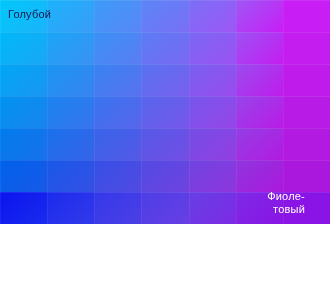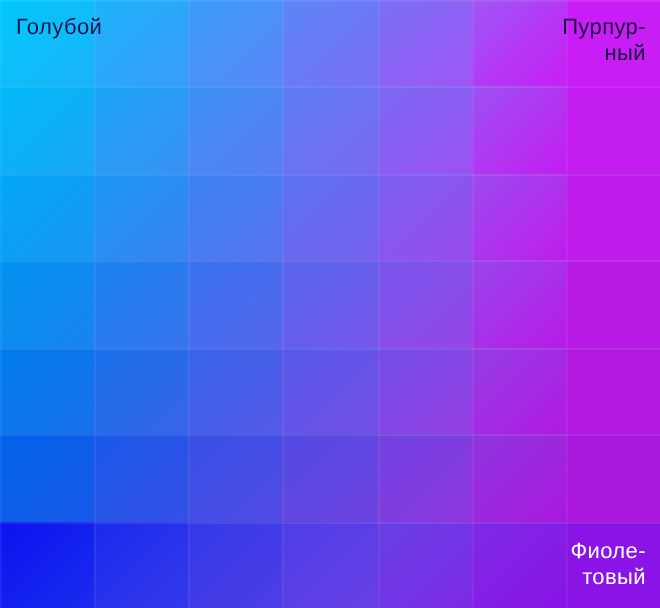--- a/index.html
+++ b/index.html
@@ -3,21 +3,21 @@
 <meta charset="utf-8">
 <style>
   html, body {
     margin: 0;
     padding: 0;
     background: #ffffff;
   }
   #color-matrix {
     position: relative;
     width: 330px;
-    height: 304px;
+    height: 224px;
     overflow: hidden;
     font-family: "Liberation Sans", sans-serif;
   }
   .grid {
     position: absolute;
     inset: 0;
     display: grid;
     grid-template-columns: repeat(7, 1fr);
     grid-template-rows: repeat(7, 1fr);
   }
@@ -65,21 +65,21 @@
     text-align: right;
     color: #1a1040;
   }
   .lbl-bl {
     left: 8px;
     bottom: 8px;
     text-align: left;
     color: #ffffff;
   }
   .lbl-br {
-    right: 7px;
+    right: 25px;
     bottom: 8px;
     text-align: right;
     color: #ffffff;
   }
 </style>
 </head>
 <body>
 
 <div id="color-matrix">
 
@@ -130,20 +130,18 @@
       <div class="cell" style="background: linear-gradient(135deg, rgb(26, 43, 237) 0%, rgb(51, 57, 233) 100%);"></div>
       <div class="cell" style="background: linear-gradient(135deg, rgb(51, 57, 233) 0%, rgb(77, 62, 230) 100%);"></div>
       <div class="cell" style="background: linear-gradient(135deg, rgb(77, 62, 230) 0%, rgb(103, 63, 228) 100%);"></div>
       <div class="cell" style="background: linear-gradient(135deg, rgb(103, 63, 228) 0%, rgb(125, 42, 229) 100%);"></div>
       <div class="cell" style="background: linear-gradient(135deg, rgb(125, 42, 229) 0%, rgb(138, 20, 230) 100%);"></div>
       <div class="cell" style="background: linear-gradient(135deg, rgb(138, 20, 230) 0%, rgb(138, 20, 230) 100%);"></div>
     </div>
 
   <div class="corner-label lbl-tl">Голубой</div>
 
-  <div class="corner-label lbl-tr">Пурпур-
-ный</div>
 
 
   <div class="corner-label lbl-br">Фиоле-
 товый</div>
 
 </div>
 
 </body></html>

